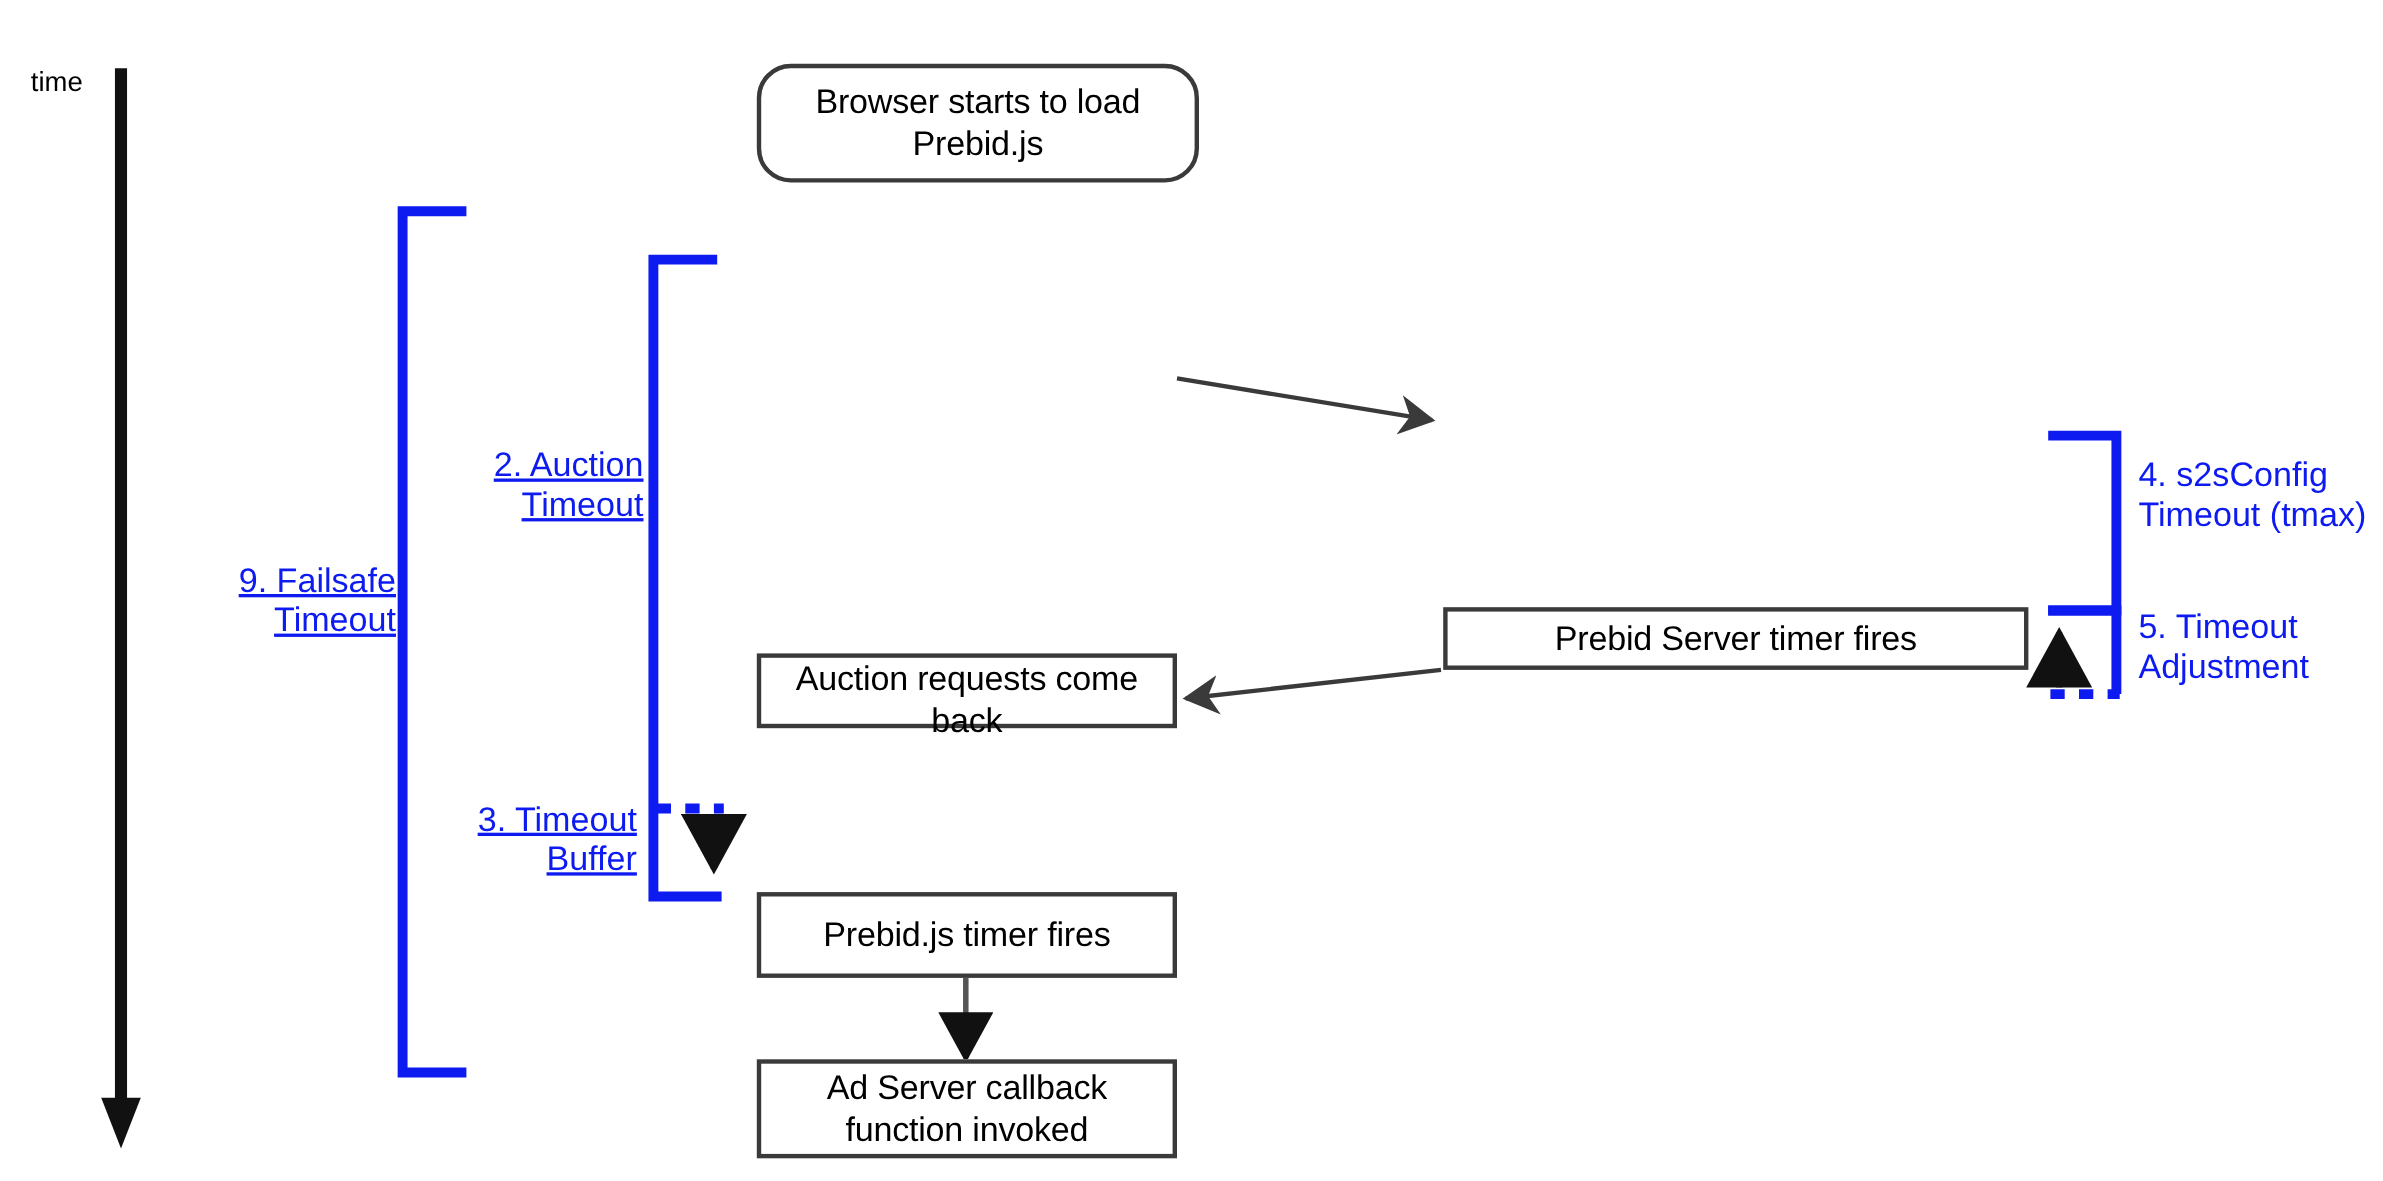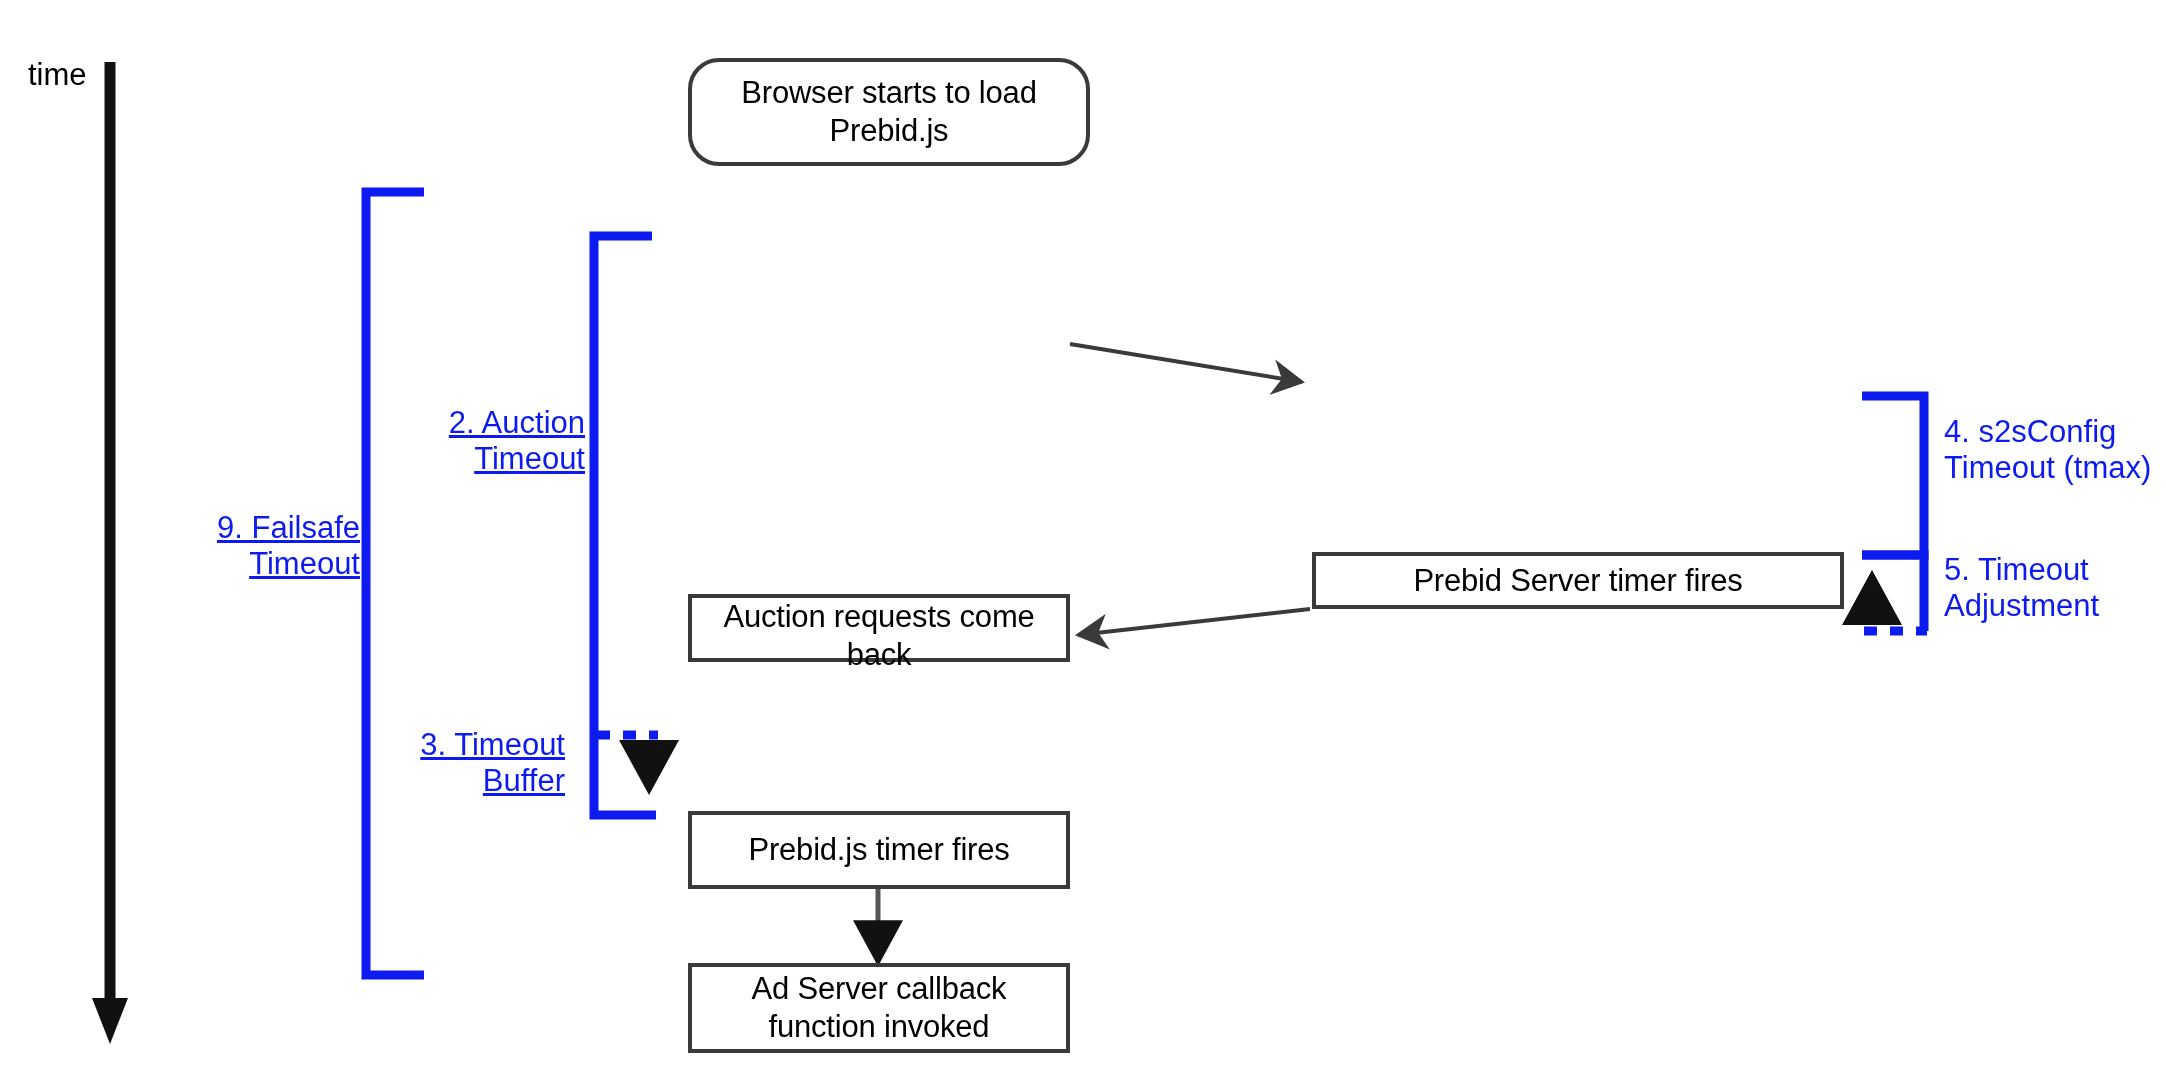--- a/index.html
+++ b/index.html
@@ -42,21 +42,21 @@
     line-height:36px;
     white-space:pre-line;
     z-index:4;
   }
   .blabel.r{text-align:right;text-decoration:underline;}
   .blabel.l{text-align:left;}
 
   .timelabel{
     position:absolute;
     color:#000000;
-    font-size:31px;
+    font-size:25px;
     line-height:34px;
     z-index:4;
   }
 </style>
 </head>
 <body>
 
 <div class="stage">
 
   <svg class="layer" viewBox="0 0 2166 1074" xmlns="http://www.w3.org/2000/svg">
@@ -140,21 +140,21 @@
     <div class="cell">Ad Server callback
 function invoked</div>
   </div>
 
   <div class="blabel r" style="left:145px;top:510px;width:215px;">9. Failsafe
 Timeout</div>
 
   <div class="blabel r" style="left:370px;top:405px;width:215px;">2. Auction
 Timeout</div>
 
-  <div class="blabel r" style="left:350px;top:727px;width:215px;text-align:right;">3. Timeout
+  <div class="blabel r" style="left:364px;top:727px;width:215px;text-align:right;">3. Timeout
 Buffer</div>
 
   <div class="blabel l" style="left:1944px;top:414px;width:225px;">4. s2sConfig
 Timeout (tmax)</div>
 
   <div class="blabel l" style="left:1944px;top:552px;width:225px;">5. Timeout
 Adjustment</div>
 
 </div>
 

